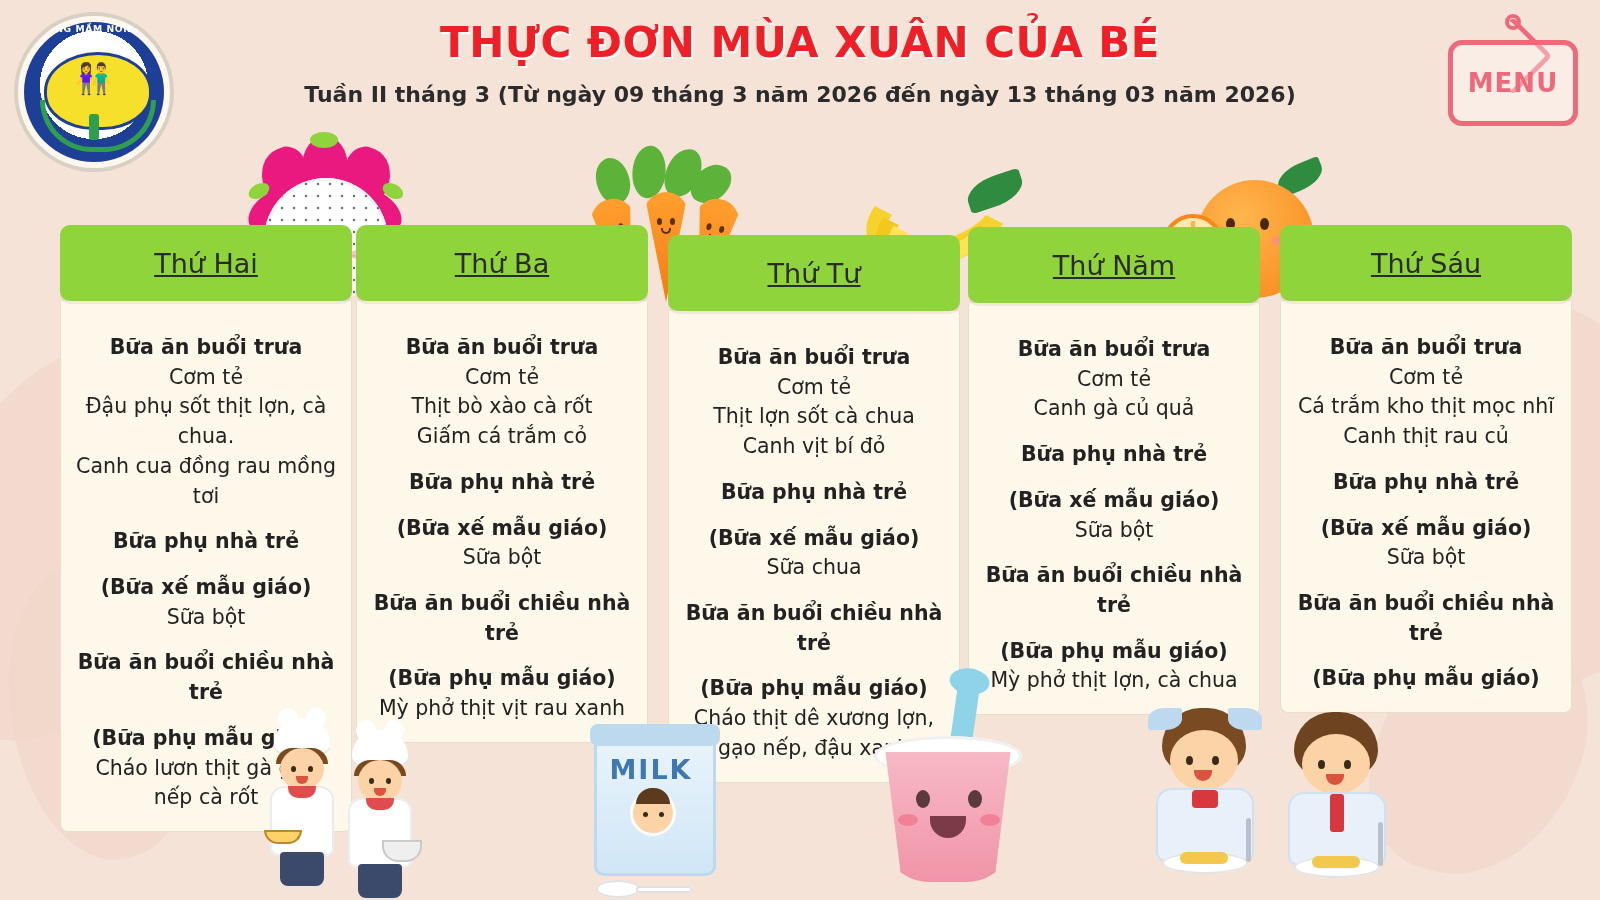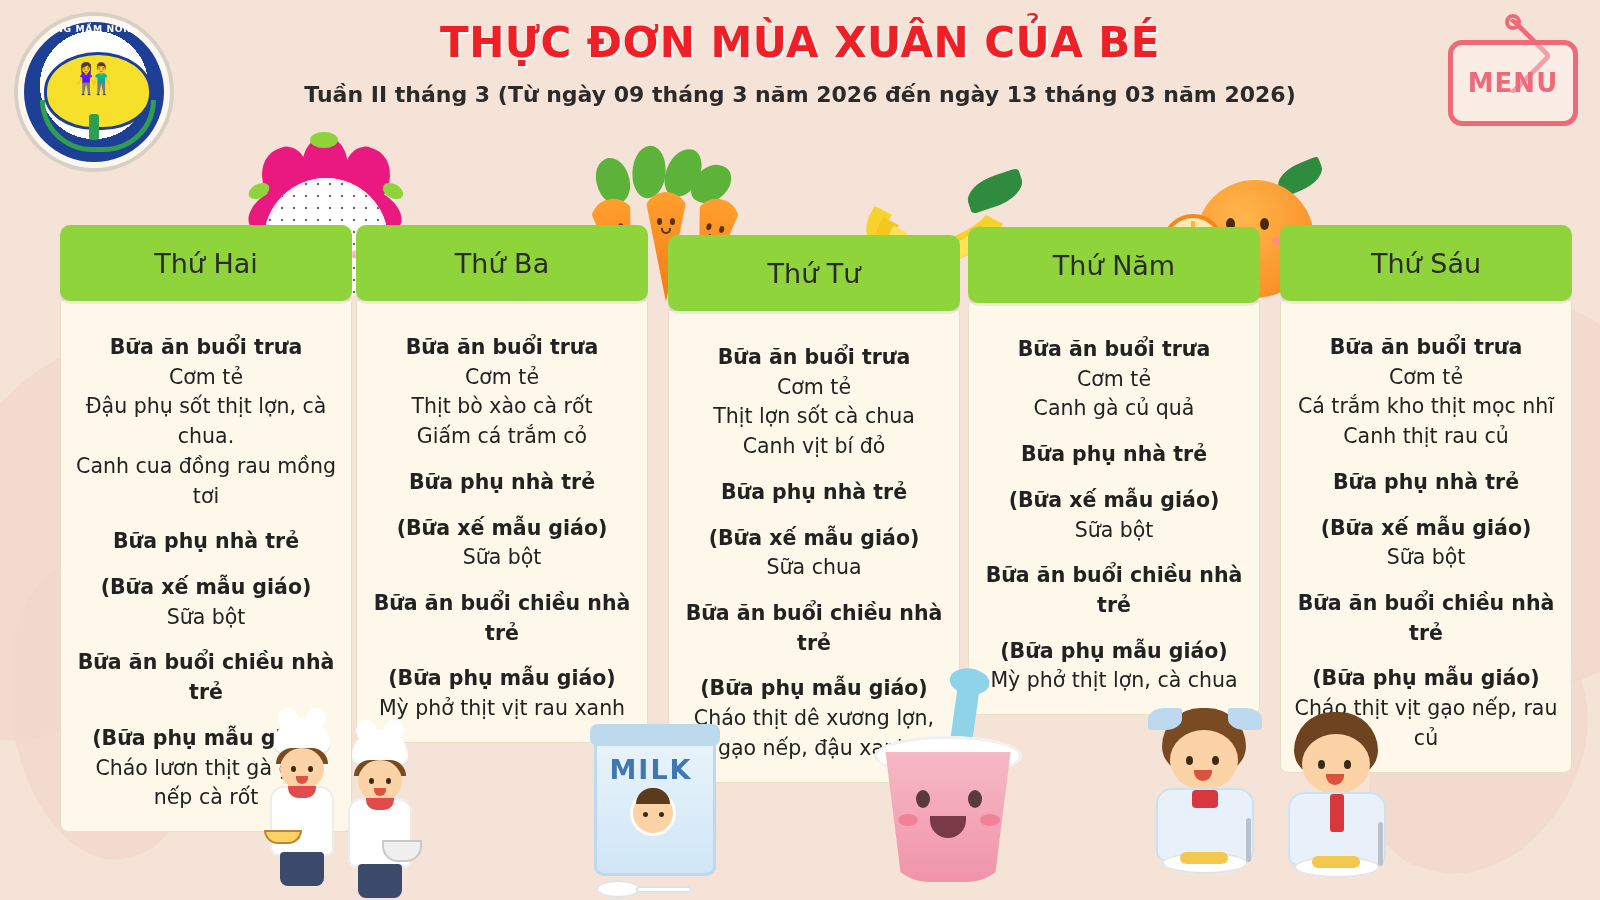--- a/index.html
+++ b/index.html
@@ -105,21 +105,21 @@
     position: absolute; top: 0; width: 292px;
   }
   .col .head {
     position: relative; height: 76px;
     background: #8ed43a;
     border-radius: 10px;
     box-shadow: 0 3px 0 rgba(0,0,0,.06);
     display: flex; align-items: center; justify-content: center;
   }
   .col .head span {
-    font-size: 27px; color: #2b2b2b; font-weight: 500;
+    font-size: 27px; color: #2b2b2b; font-weight: 500; text-decoration: underline;
   }
   .col .body {
     margin-top: 0;
     background: #fdf8e9;
     border: 1px solid #e7dfc9;
     border-top: none;
     border-radius: 0 0 8px 8px;
     padding: 16px 12px 18px;
     text-align: center;
     font-size: 20.5px;
@@ -450,21 +450,20 @@
     <div class="body">
       <div class="b">Bữa ăn buổi trưa</div>
       <div class="n">Cơm tẻ</div>
       <div class="n">Cá trắm kho thịt mọc nhĩ</div>
       <div class="n">Canh thịt rau củ</div>
       <div class="b">Bữa phụ nhà trẻ</div>
       <div class="b">(Bữa xế mẫu giáo)</div>
       <div class="n">Sữa bột</div>
       <div class="b">Bữa ăn buổi chiều nhà trẻ</div>
       <div class="b">(Bữa phụ mẫu giáo)</div>
-      <div class="n">Cháo thịt vịt gạo nếp, rau củ</div>
     </div>
   </div>
 </div>
 
 <div class="chefs">
   <div class="chef a">
     <div class="hat"></div>
       <div class="hair"></div>
       <div class="face"></div>
     <div class="eye l"></div>

